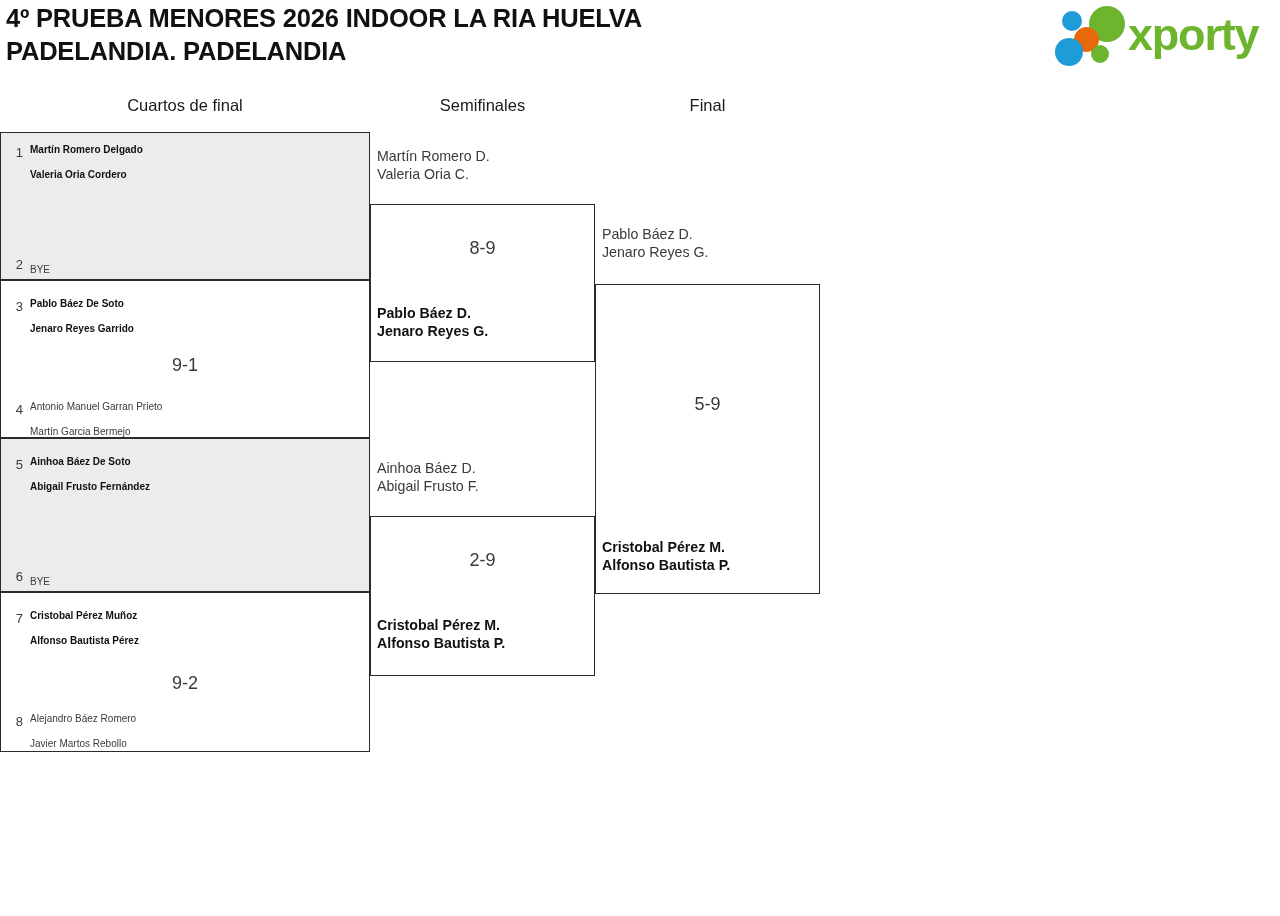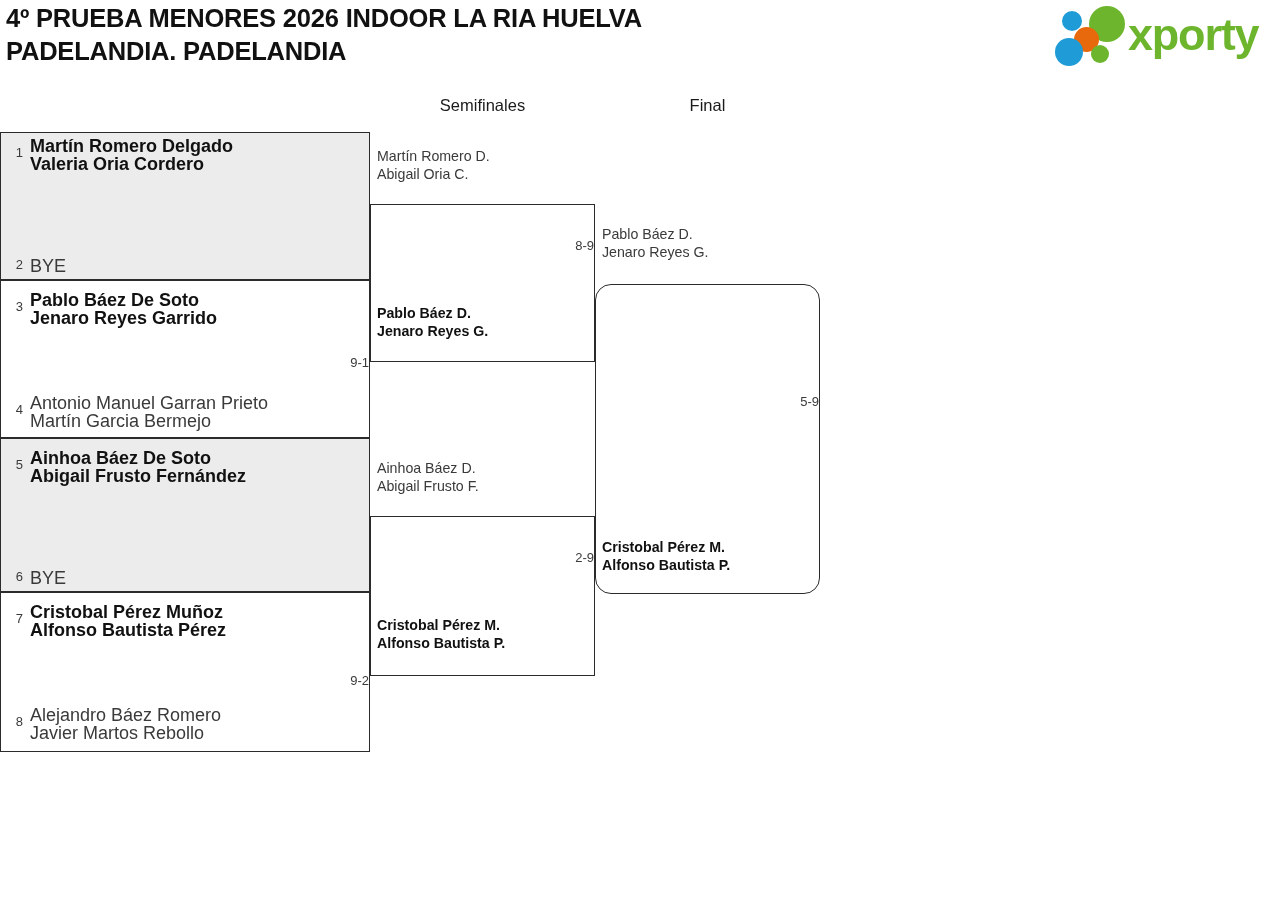--- a/index.html
+++ b/index.html
@@ -96,33 +96,33 @@
     flex: 0 0 auto;
     width: 22px;
     text-align: right;
     font-size: 13px;
     color: #3a3a3a;
     padding-top: 8px;
   }
   .names {
     flex: 1 1 auto;
     padding-left: 7px;
-    font-size: 18px;
-    line-height: 18px;
+    font-size: 10px;
+    line-height: 25px;
     color: #3a3a3a;
     white-space: pre-line;
   }
   .slot.winner .names { font-weight: bold; color: #111111; }
   .slot.bye .names { padding-top: 0px; }
 
   .score {
     position: absolute;
     width: 100%;
-    text-align: right;
-    font-size: 13px;
+    text-align: center;
+    font-size: 18px;
     color: #3a3a3a;
   }
 
   
   .adv {
     position: absolute;
     font-size: 14.2px;
     line-height: 17.8px;
     color: #3a3a3a;
     white-space: pre-line;
@@ -143,20 +143,21 @@
         <span class="dot" id="dot-blue-small" style="background:#1f9cd8;"></span>
         <span class="dot" id="dot-green-big" style="background:#6cb52d;"></span>
         <span class="dot" id="dot-orange" style="background:#e8690b;"></span>
         <span class="dot" id="dot-blue-big" style="background:#1f9cd8;"></span>
         <span class="dot" id="dot-green-small" style="background:#6cb52d;"></span>
       </div>
       <div id="logo-word" style="color:#6cb52d;">xporty</div>
     </div>
   </div>
 
+  <div class="col-head" id="head-r1">Cuartos de final</div>
   <div class="col-head" id="head-r2">Semifinales</div>
   <div class="col-head" id="head-r3">Final</div>
 
   <div id="bracket">
 
     <div class="match shaded" style="left:0px; top:132px; width:370px; height:148px;">
       <div class="slot winner" style="top:4px;">
         <span class="seed">1</span>
         <span class="names">Martín Romero Delgado
 Valeria Oria Cordero</span>
@@ -203,40 +204,40 @@
       </div>
       <div class="score" style="top:74px;margin-top:6px;">9-2</div>
       <div class="slot" style="top:113px;">
         <span class="seed">8</span>
         <span class="names">Alejandro Báez Romero
 Javier Martos Rebollo</span>
       </div>
     </div>
 
     <div class="adv" style="left:377px; top:148px; width:215px;">Martín Romero D.
-Abigail Oria C.</div>
+Valeria Oria C.</div>
 
     <div class="match" style="left:370px; top:204px; width:225px; height:158px;">
       <div class="score" style="top:33px;">8-9</div>
       <div class="adv winner" style="left:6px; top:100px; width:215px;">Pablo Báez D.
 Jenaro Reyes G.</div>
     </div>
 
     <div class="adv" style="left:377px; top:460px; width:215px;">Ainhoa Báez D.
 Abigail Frusto F.</div>
 
     <div class="match" style="left:370px; top:516px; width:225px; height:160px;">
       <div class="score" style="top:33px;">2-9</div>
       <div class="adv winner" style="left:6px; top:100px; width:215px;">Cristobal Pérez M.
 Alfonso Bautista P.</div>
     </div>
 
     <div class="adv" style="left:602px; top:226px; width:215px;">Pablo Báez D.
 Jenaro Reyes G.</div>
 
-    <div class="match" style="left:595px; top:284px; width:225px; height:310px;border-radius:16px;">
+    <div class="match" style="left:595px; top:284px; width:225px; height:310px;">
       <div class="score" style="top:109px;">5-9</div>
       <div class="adv winner" style="left:6px; top:254px; width:215px;">Cristobal Pérez M.
 Alfonso Bautista P.</div>
     </div>
 
   </div>
 </div>
 
 </body></html>

